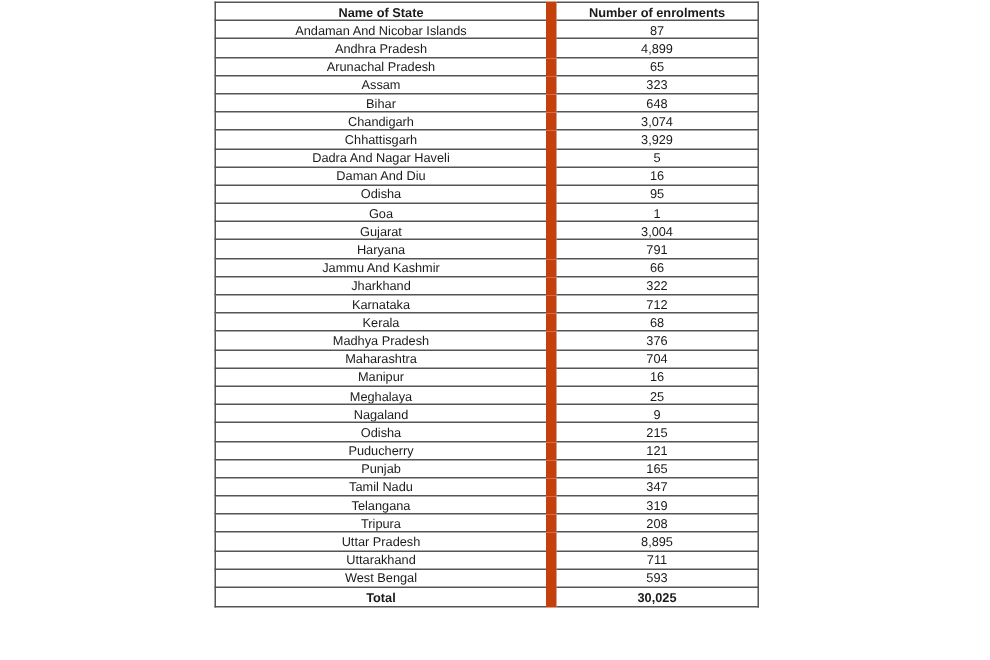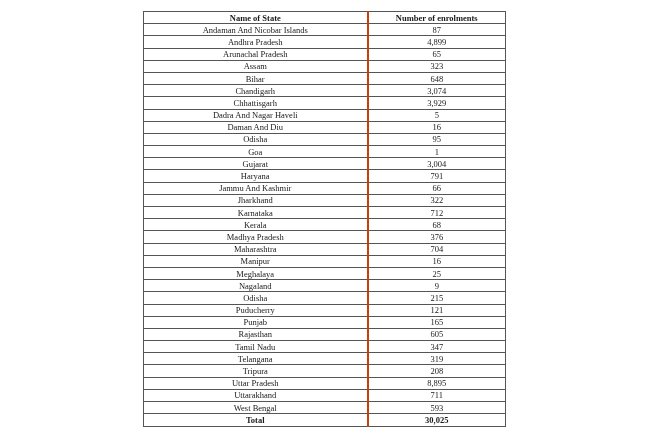--- a/index.html
+++ b/index.html
@@ -12,41 +12,41 @@
     }
     .page {
       position: relative;
       width: 660px;
       height: 440px;
       background: #ffffff;
     }
     table.enrol {
       position: absolute;
       left: 143px;
-      top: 11px;
+      top: 1px;
       width: 362px;
       border-collapse: collapse;
-      font-family: Liberation Serif, serif;
+      font-family: Liberation Sans, sans-serif;
       font-size: 8.5px;
       color: #1a1a1a;
       table-layout: fixed;
     }
     table.enrol th, table.enrol td {
       border: 1px solid #555555;
       height: 11.2px;
       line-height: 10px;
       padding: 0;
       text-align: center;
       white-space: nowrap;
       overflow: hidden;
     }
     table.enrol th { font-weight: bold; }
     table.enrol col.c1 { width: 224px; }
     table.enrol col.c2 { width: 138px; }
-    table.enrol td.div, table.enrol th.div { border-left: 2px solid #c2410c; }
+    table.enrol td.div, table.enrol th.div { border-left: 7px solid #c2410c; }
     tr.total td { font-weight: bold; height: 12px; }
   </style>
 </head>
 <body>
 
 <div class="page">
   <table class="enrol">
     <colgroup>
         <col class="c1">
         <col class="c2">
@@ -152,24 +152,20 @@
         </tr>
         <tr>
           <td>Puducherry</td>
           <td class="div">121</td>
         </tr>
         <tr>
           <td>Punjab</td>
           <td class="div">165</td>
         </tr>
         <tr>
-          <td>Rajasthan</td>
-          <td class="div">605</td>
-        </tr>
-        <tr>
           <td>Tamil Nadu</td>
           <td class="div">347</td>
         </tr>
         <tr>
           <td>Telangana</td>
           <td class="div">319</td>
         </tr>
         <tr>
           <td>Tripura</td>
           <td class="div">208</td>

